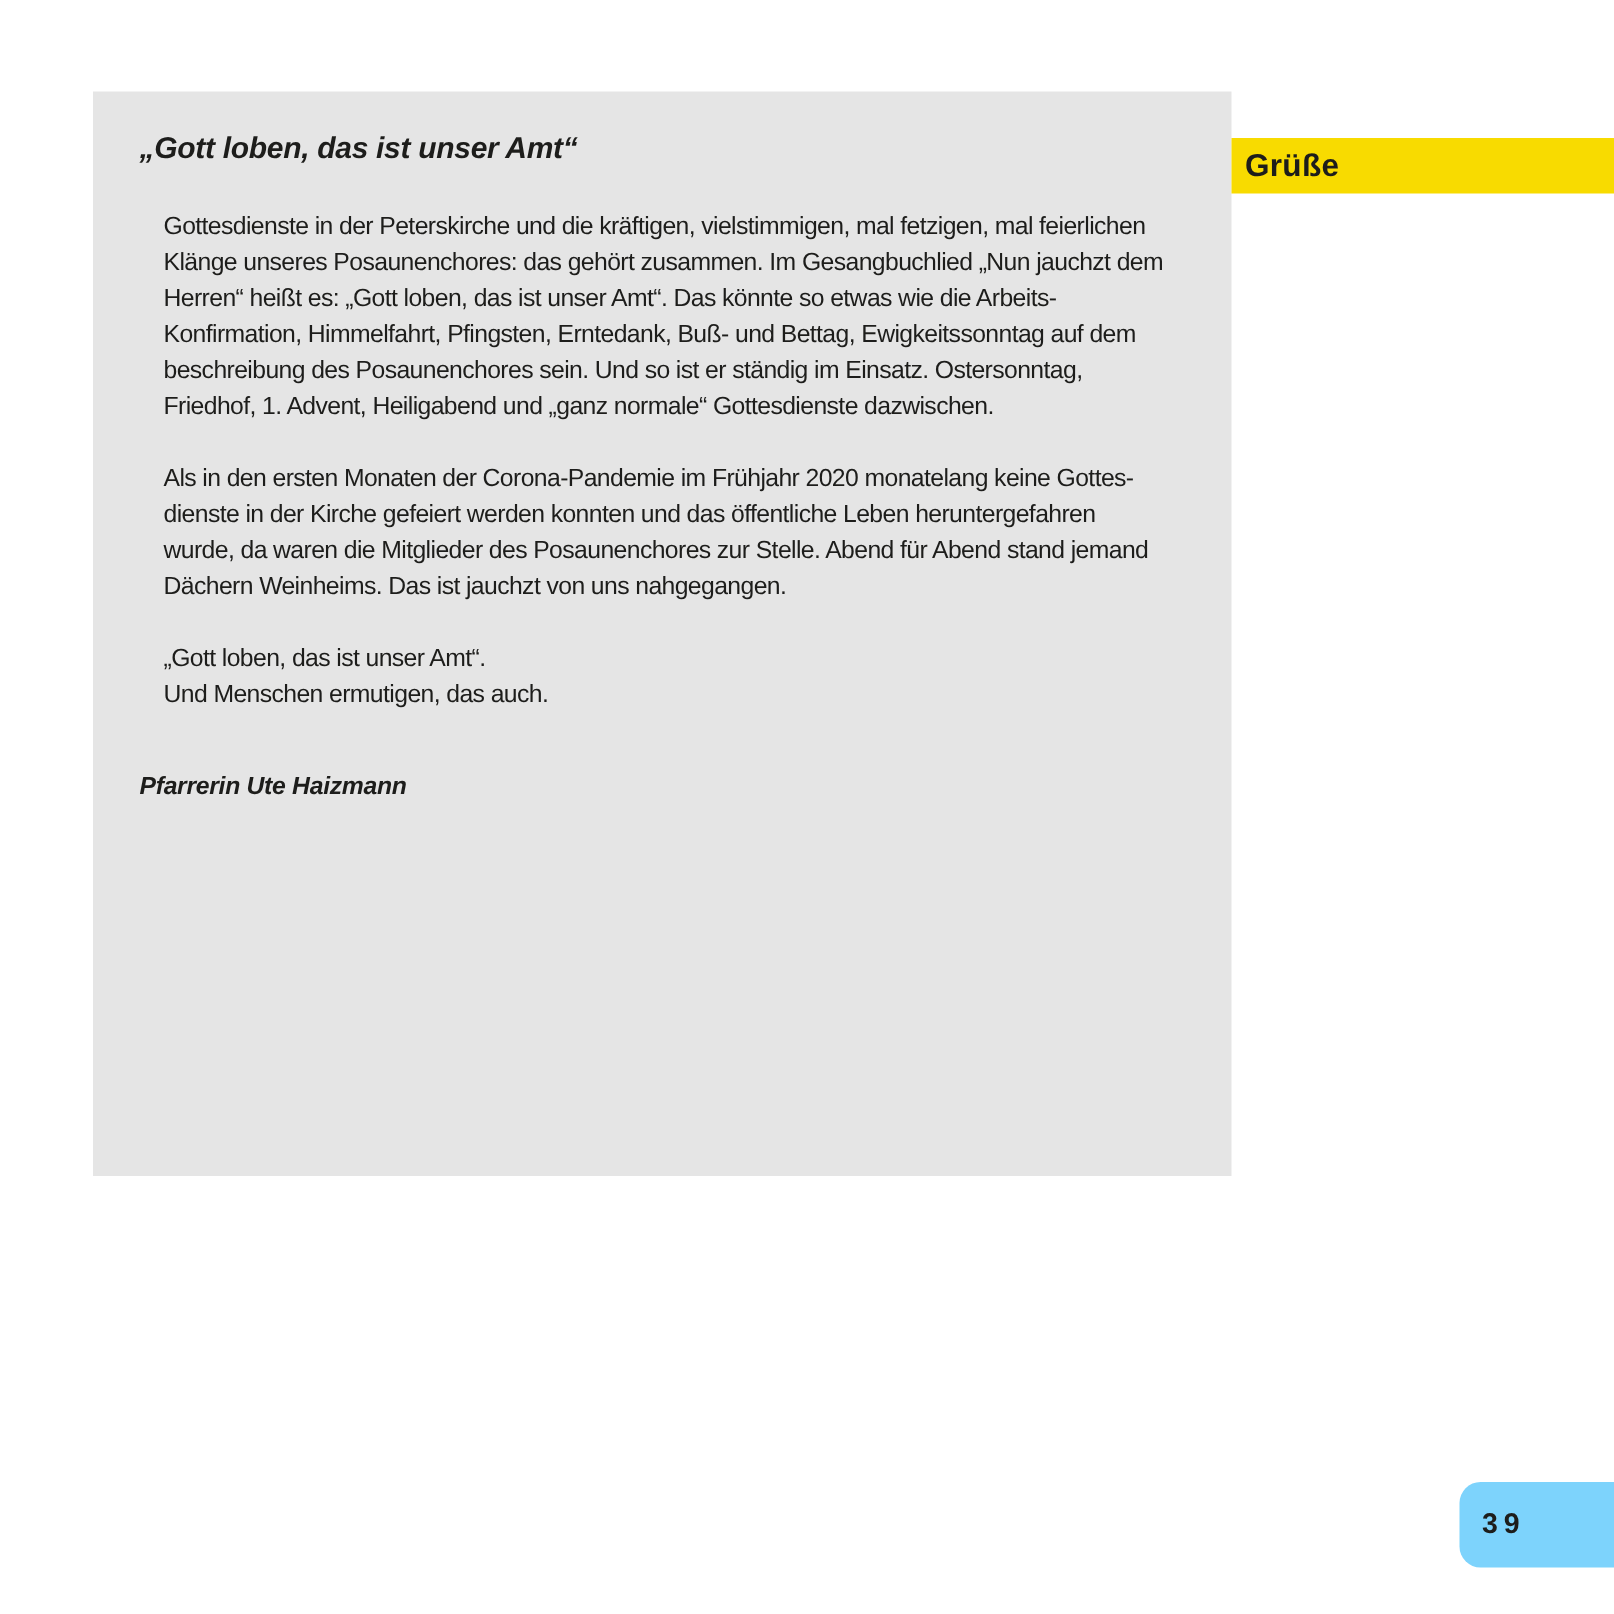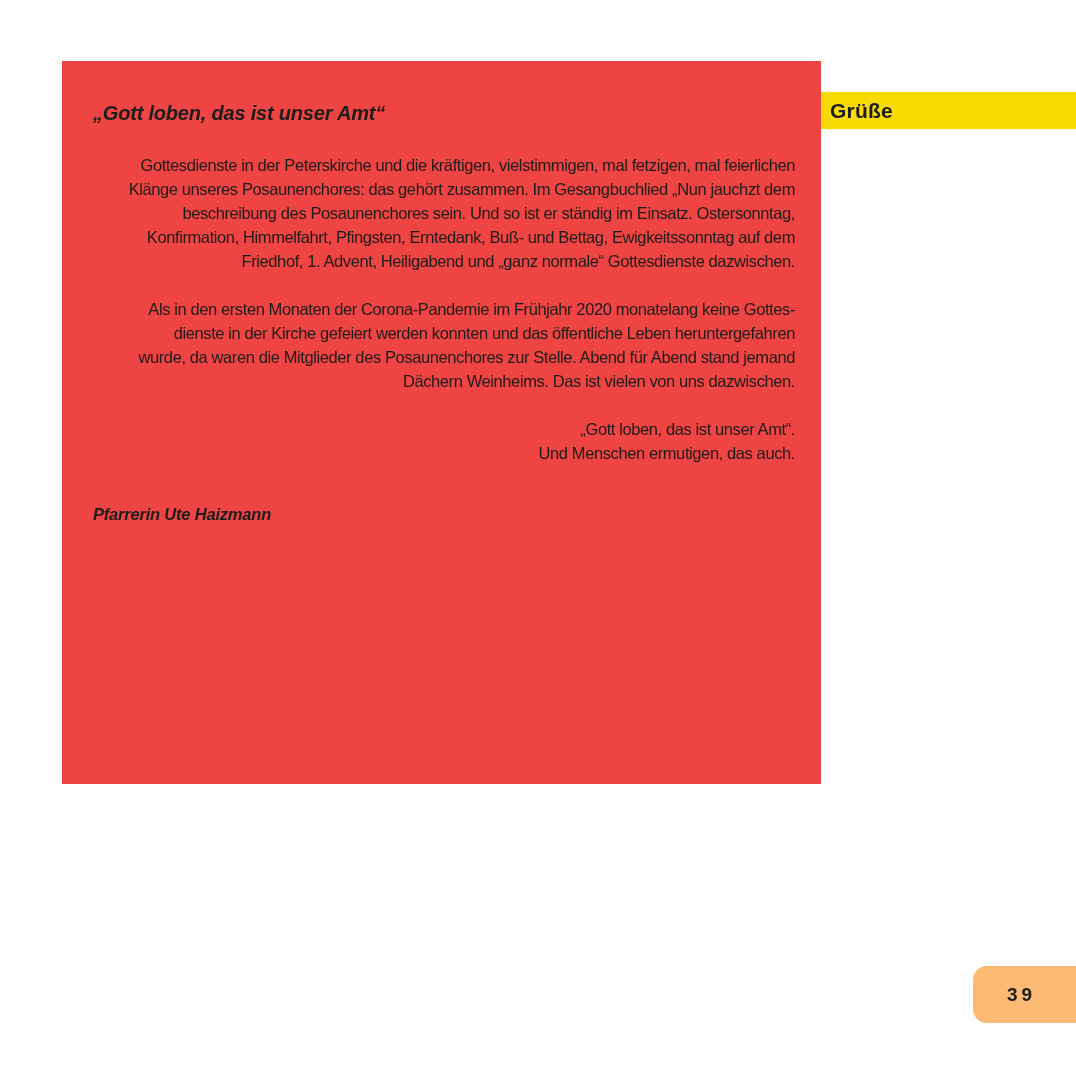--- a/index.html
+++ b/index.html
@@ -15,36 +15,35 @@
     overflow: hidden;
     font-family: "Liberation Sans", sans-serif;
     color: #1d1d1b;
   }
   .content-box {
     position: absolute;
     left: 62px;
     top: 61px;
     width: 759px;
     height: 723px;
-    background: #ef4444;
+    background: #e5e5e5;
     box-sizing: border-box;
-    padding: 40px 26px 0 31px;
+    padding: 26px 26px 0 31px;
   }
   .title {
     font-size: 20px;
     line-height: 24px;
     font-weight: bold;
     font-style: italic;
     letter-spacing: -0.2px;
     margin: 0 0 28px 0;
     white-space: nowrap;
   }
   .para {
     margin: 0 0 24px 16px;
-    text-align: right;
   }
   .line {
     font-size: 16.5px;
     line-height: 24px;
     letter-spacing: -0.4px;
     white-space: nowrap;
   }
   .signature {
     font-size: 16.5px;
     line-height: 24px;
@@ -68,58 +67,59 @@
   }
   .section-bar span {
     font-size: 21px;
     font-weight: bold;
     letter-spacing: 0.2px;
     color: #1d1d1b;
   }
   .page-badge {
     position: absolute;
     left: 973px;
-    top: 966px;
+    top: 988px;
     width: 103px;
     height: 57px;
-    background: #fdba74;
+    background: #7dd3fc;
     border-radius: 14px 0 0 14px;
     box-sizing: border-box;
     display: flex;
     align-items: center;
-    padding-left: 34px;
+    padding-left: 15px;
   }
   .page-badge span {
     font-size: 19px;
     font-weight: bold;
     letter-spacing: 4px;
     color: #1d1d1b;
   }
 </style>
 </head>
 <body>
 
 <div class="page">
 
   <div class="content-box">
     <h1 class="title">„Gott loben, das ist unser Amt“</h1>
 
     <div class="para">
         <div class="line">Gottesdienste in der Peterskirche und die kräftigen, vielstimmigen, mal fetzigen, mal feierlichen</div>
         <div class="line">Klänge unseres Posaunenchores: das gehört zusammen. Im Gesangbuchlied „Nun jauchzt dem</div>
+        <div class="line">Herren“ heißt es: „Gott loben, das ist unser Amt“. Das könnte so etwas wie die Arbeits-</div>
+        <div class="line">Konfirmation, Himmelfahrt, Pfingsten, Erntedank, Buß- und Bettag, Ewigkeitssonntag auf dem</div>
         <div class="line">beschreibung des Posaunenchores sein. Und so ist er ständig im Einsatz. Ostersonntag,</div>
-        <div class="line">Konfirmation, Himmelfahrt, Pfingsten, Erntedank, Buß- und Bettag, Ewigkeitssonntag auf dem</div>
         <div class="line">Friedhof, 1. Advent, Heiligabend und „ganz normale“ Gottesdienste dazwischen.</div>
       </div>
 
     <div class="para">
         <div class="line">Als in den ersten Monaten der Corona-Pandemie im Frühjahr 2020 monatelang keine Gottes-</div>
         <div class="line">dienste in der Kirche gefeiert werden konnten und das öffentliche Leben heruntergefahren</div>
         <div class="line">wurde, da waren die Mitglieder des Posaunenchores zur Stelle. Abend für Abend stand jemand</div>
-        <div class="line">Dächern Weinheims. Das ist vielen von uns dazwischen.</div>
+        <div class="line">Dächern Weinheims. Das ist jauchzt von uns nahgegangen.</div>
       </div>
 
     <div class="para">
         <div class="line">„Gott loben, das ist unser Amt“.</div>
         <div class="line">Und Menschen ermutigen, das auch.</div>
       </div>
 
     <div class="signature">Pfarrerin Ute Haizmann</div>
   </div>
 

